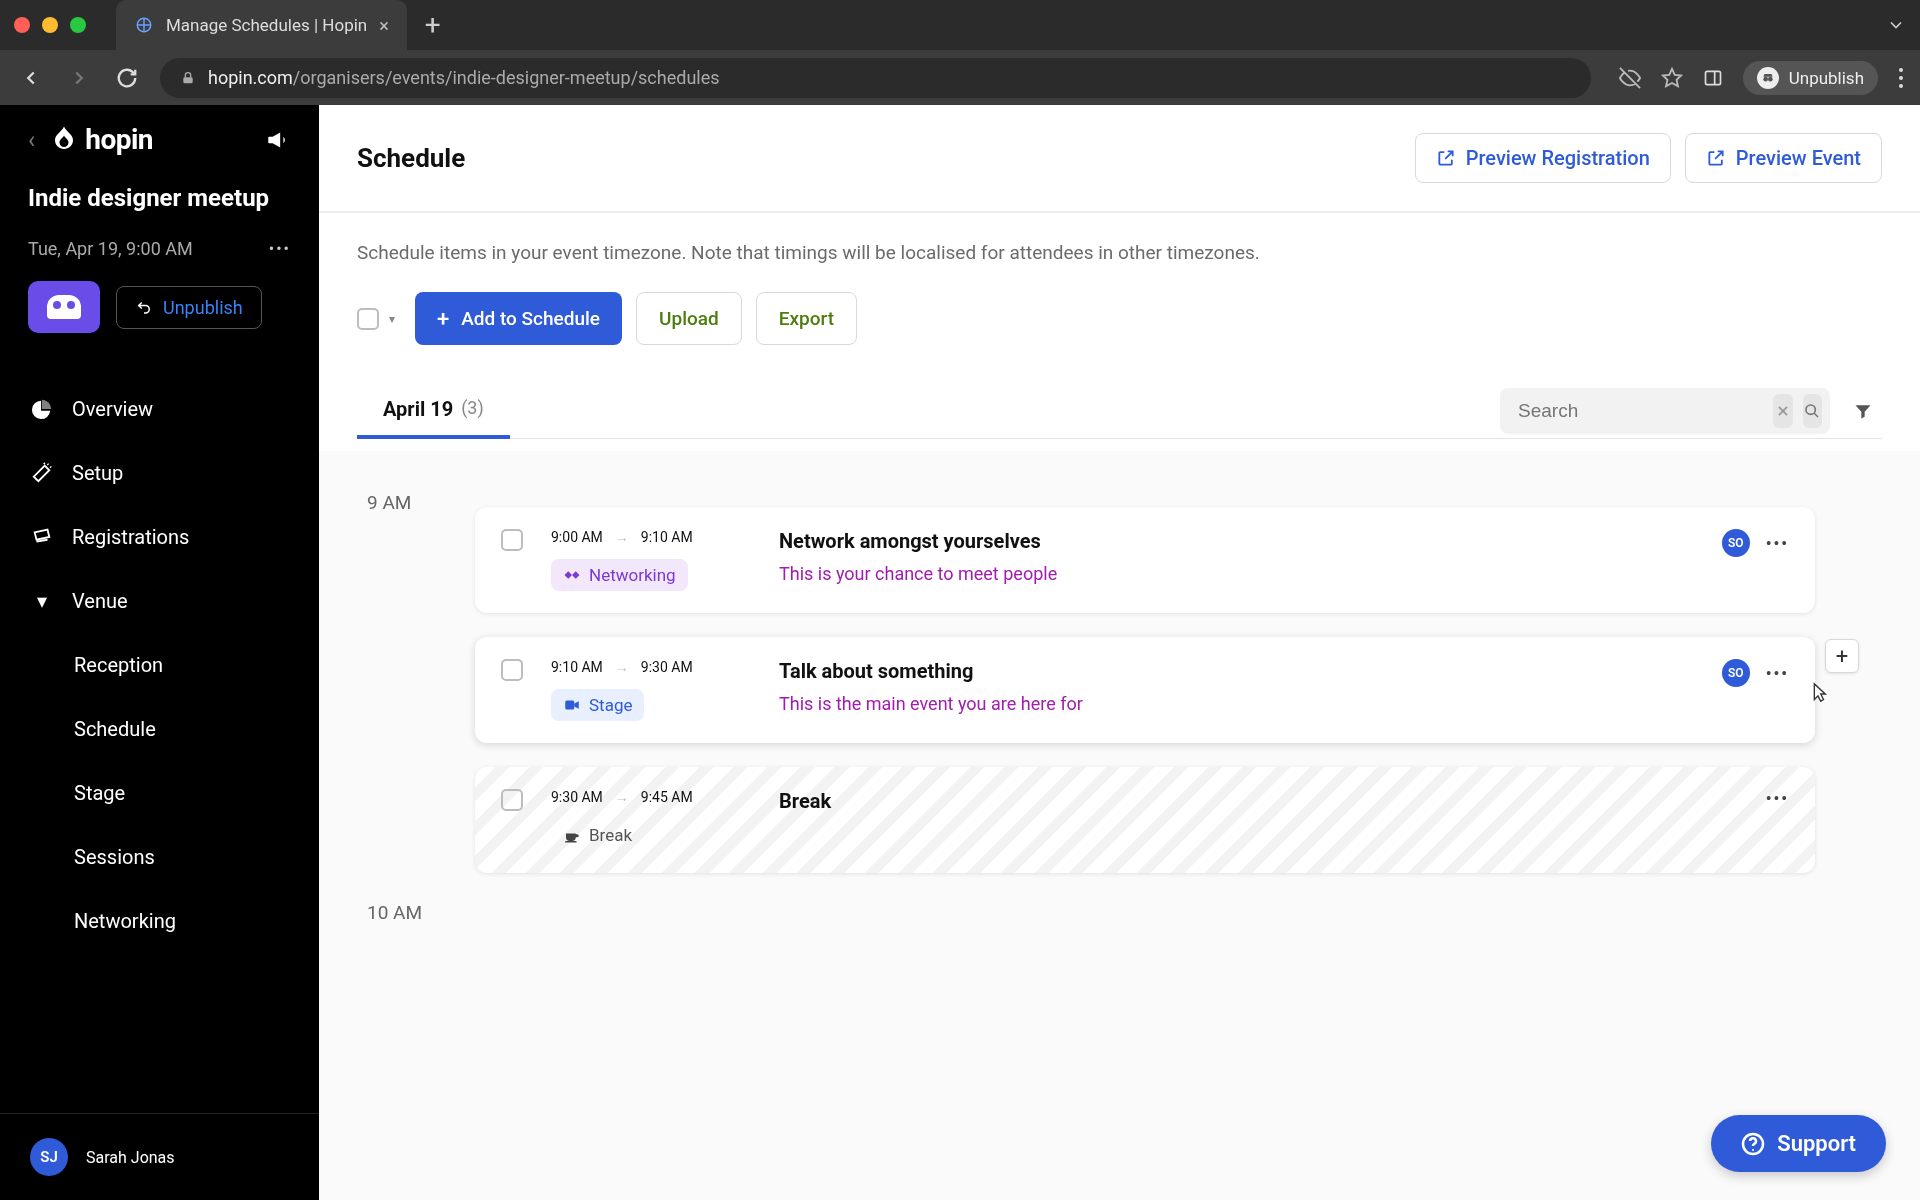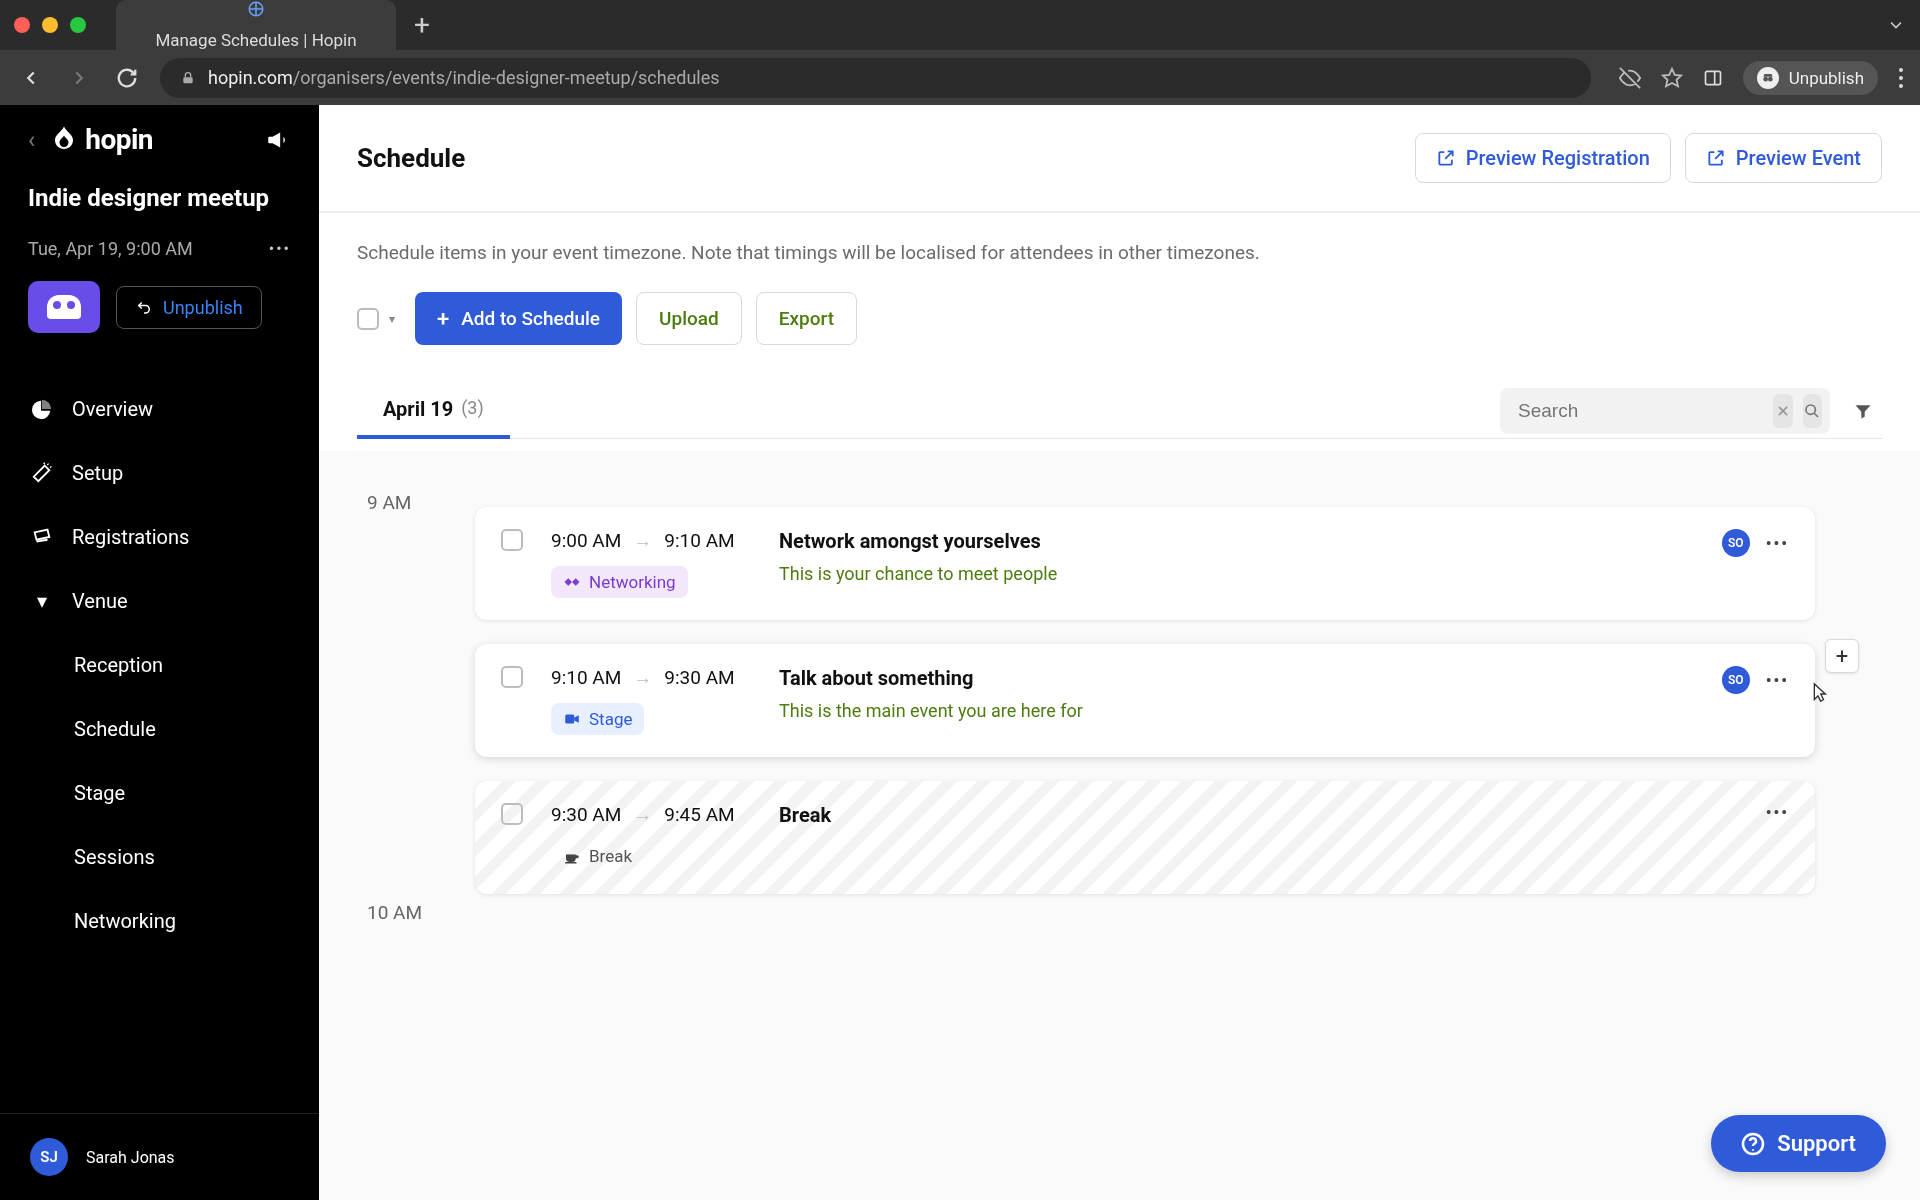--- a/index.html
+++ b/index.html
@@ -33,21 +33,20 @@
   .tl-green { background: #28c840; }
   .tab {
     display: flex;
     align-items: center;
     background: #3c3c3c;
     height: 50px;
     border-radius: 10px 10px 0 0;
     padding: 0 18px;
     gap: 12px;
     min-width: 280px;
-    flex-direction: column;
   }
   .tab-favicon { width: 20px; height: 20px; color: #6aa0ff; display:flex; align-items:center; justify-content:center;}
   .tab-title { color: #ddd; font-size: 17px; flex: 1; }
   .tab-close { color: #bbb; font-size: 18px; cursor: pointer; }
   .new-tab { color: #ccc; font-size: 28px; margin-left: 18px; cursor:pointer; line-height:1;}
   .tab-overflow { margin-left: auto; color: #ccc; cursor:pointer; }
 
   .addr-bar {
     height: 55px;
     display: flex;
@@ -164,29 +163,29 @@
   .tl-9 { top: 40px; }
   .tl-10 { top: 450px; }
   .cards-col { margin-left: 118px; padding-top: 56px; display:flex; flex-direction:column; gap:24px; max-width:1340px; position:relative;}
 
   .card { background:#fff; border-radius:12px; box-shadow: 0 1px 4px rgba(0,0,0,0.1); padding: 22px 26px; display:flex; align-items:flex-start; gap:28px; position:relative;}
   .card.hatched {
     background-image: repeating-linear-gradient(-45deg, #fff 0 14px, #f3f3f3 14px 24px);
   }
   .card-check .checkbox { }
   .time-col { width: 200px; }
-  .time-row { display:flex; align-items:flex-end; gap:12px; font-size:19px; color:#111;}
+  .time-row { display:flex; align-items:flex-end; gap:12px; font-size:14px; color:#111;}
   .time-row .arrow { color:#bbb;}
   .tag { display:inline-flex; align-items:center; gap:8px; padding:6px 12px; border-radius:8px; font-size:17px; margin-top:14px;}
   .tag-networking { background:#f3e8fb; color:#7a3ad4;}
   .tag-stage { background:#e8efff; color:#2f5bd8;}
   .tag-break { color:#555;}
   .session-col { flex:1; }
   .session-title { font-size:20px; font-weight:700; color:#111; margin-bottom:10px;}
-  .session-desc { font-size:18px; color:#4d7c0f;}
+  .session-desc { font-size:18px; color:#a21caf;}
   .card-right { display:flex; align-items:center; gap:16px;}
   .so-badge { width:28px; height:28px; border-radius:50%; background:#2f5bd8; color:#fff; font-size:12px; display:flex; align-items:center; justify-content:center; font-weight:600;}
   .card-more { color:#444; letter-spacing:2px; cursor:pointer; font-weight:700;}
 
   .add-between { position:absolute; right:-44px; width:34px; height:34px; border:1px solid #d9d9d9; border-radius:6px; background:#fff; display:flex; align-items:center; justify-content:center; font-size:22px; color:#333; cursor:pointer; box-shadow:0 1px 3px rgba(0,0,0,0.1);}
   .add-between.row2 { top: 188px; }
   .cursor-icon { position:absolute; right:-14px; top: 230px; }
 
   .support-fab {
     position:absolute; right: 34px; bottom: 28px;

